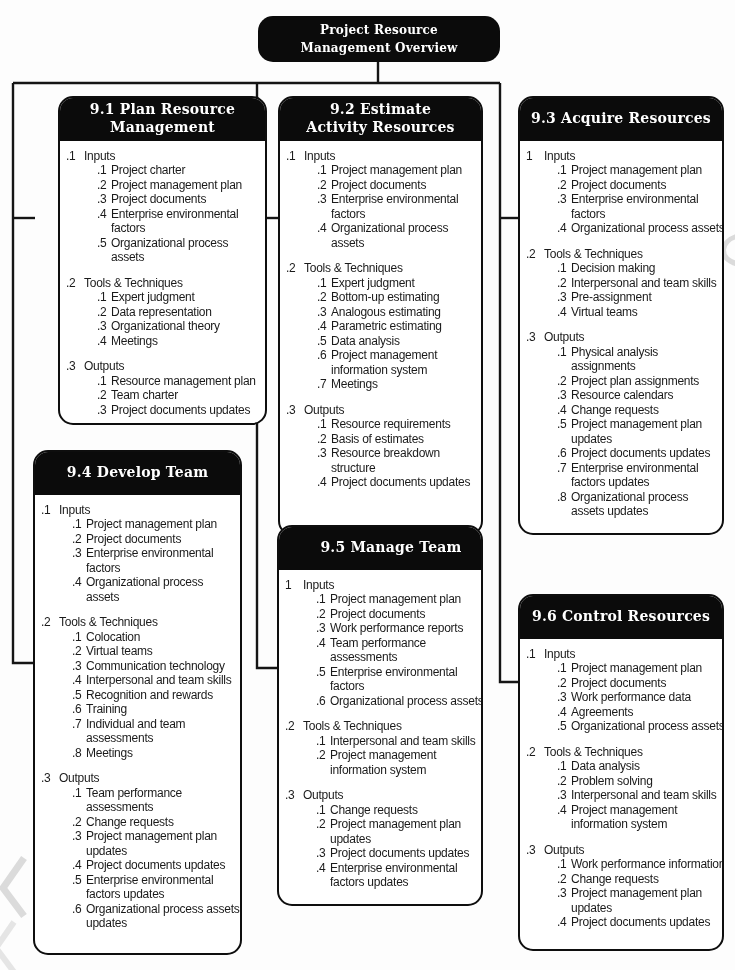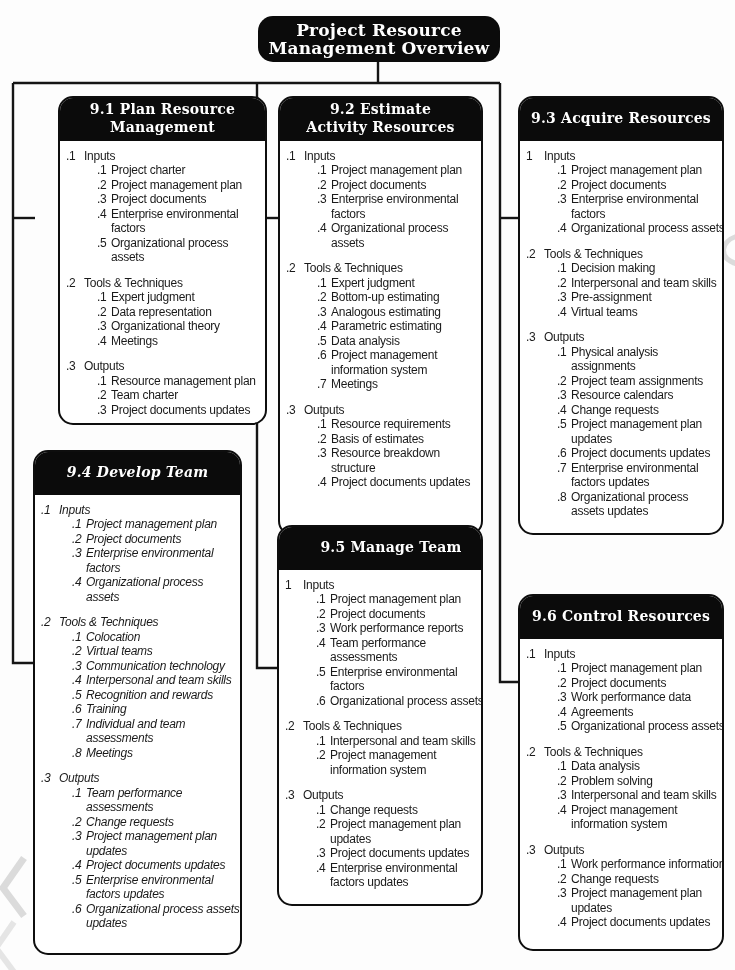--- a/index.html
+++ b/index.html
@@ -7,21 +7,21 @@
     width:735px;height:970px;position:relative;background:#fdfdfd;
     font-family:"Liberation Sans",sans-serif;color:#161616;overflow:hidden;
   }
   #connectors{position:absolute;left:0;top:0;z-index:0;}
   #watermarks{position:absolute;left:0;top:0;z-index:0;pointer-events:none;}
   .rootbox{
     position:absolute;left:258px;top:16px;width:242px;height:46px;
     background:#0b0b0b;border-radius:15px;z-index:2;
     display:flex;align-items:center;justify-content:center;text-align:center;
     color:#ffffff;font-family:"DejaVu Serif",serif;font-weight:bold;
-    font-size:17px;line-height:18px;white-space:pre-line;letter-spacing:.2px;
+    font-size:12px;line-height:18px;white-space:pre-line;letter-spacing:.2px;
   }
   .pbox{
     position:absolute;background:#ffffff;border:2.5px solid #0e0e0e;
     border-radius:15px;overflow:hidden;z-index:1;box-sizing:border-box;
   }
   .pbox-header{
     background:#0b0b0b;color:#ffffff;min-height:43.5px;
     display:flex;align-items:center;justify-content:center;text-align:center;
     font-family:"DejaVu Serif",serif;font-weight:bold;font-size:14px;
     line-height:17.5px;letter-spacing:.2px;padding:2px 4px;box-sizing:border-box;
@@ -372,21 +372,21 @@
               <div class="item">
                 <div class="inum">.1</div>
                 <div class="itxt">
                   <div class="txln">Physical analysis</div>
                   <div class="txln">assignments</div>
                 </div>
               </div>
               <div class="item">
                 <div class="inum">.2</div>
                 <div class="itxt">
-                  <div class="txln">Project team assignments</div>
+                  <div class="txln">Project plan assignments</div>
                 </div>
               </div>
               <div class="item">
                 <div class="inum">.3</div>
                 <div class="itxt">
                   <div class="txln">Resource calendars</div>
                 </div>
               </div>
               <div class="item">
                 <div class="inum">.4</div>
@@ -419,21 +419,21 @@
                 <div class="itxt">
                   <div class="txln">Organizational process</div>
                   <div class="txln">assets updates</div>
                 </div>
               </div>
             </div>
           </div>
         </div>
       </div>
     </div>
-    <div class="pbox" style="left: 33px; top: 450px; width: 209px; height: 505px; font-style: italic;">
+    <div class="pbox" style="left: 33px; top: 450px; width: 209px; height: 505px;">
       <div class="pbox-header" style="white-space: pre-line;">9.4 Develop Team</div>
       <div class="pbox-body">
         <div class="section">
           <div class="snum">.1</div>
           <div class="scol2">
             <div class="slabel">Inputs</div>
             <div class="items">
               <div class="item">
                 <div class="inum">.1</div>
                 <div class="itxt">

